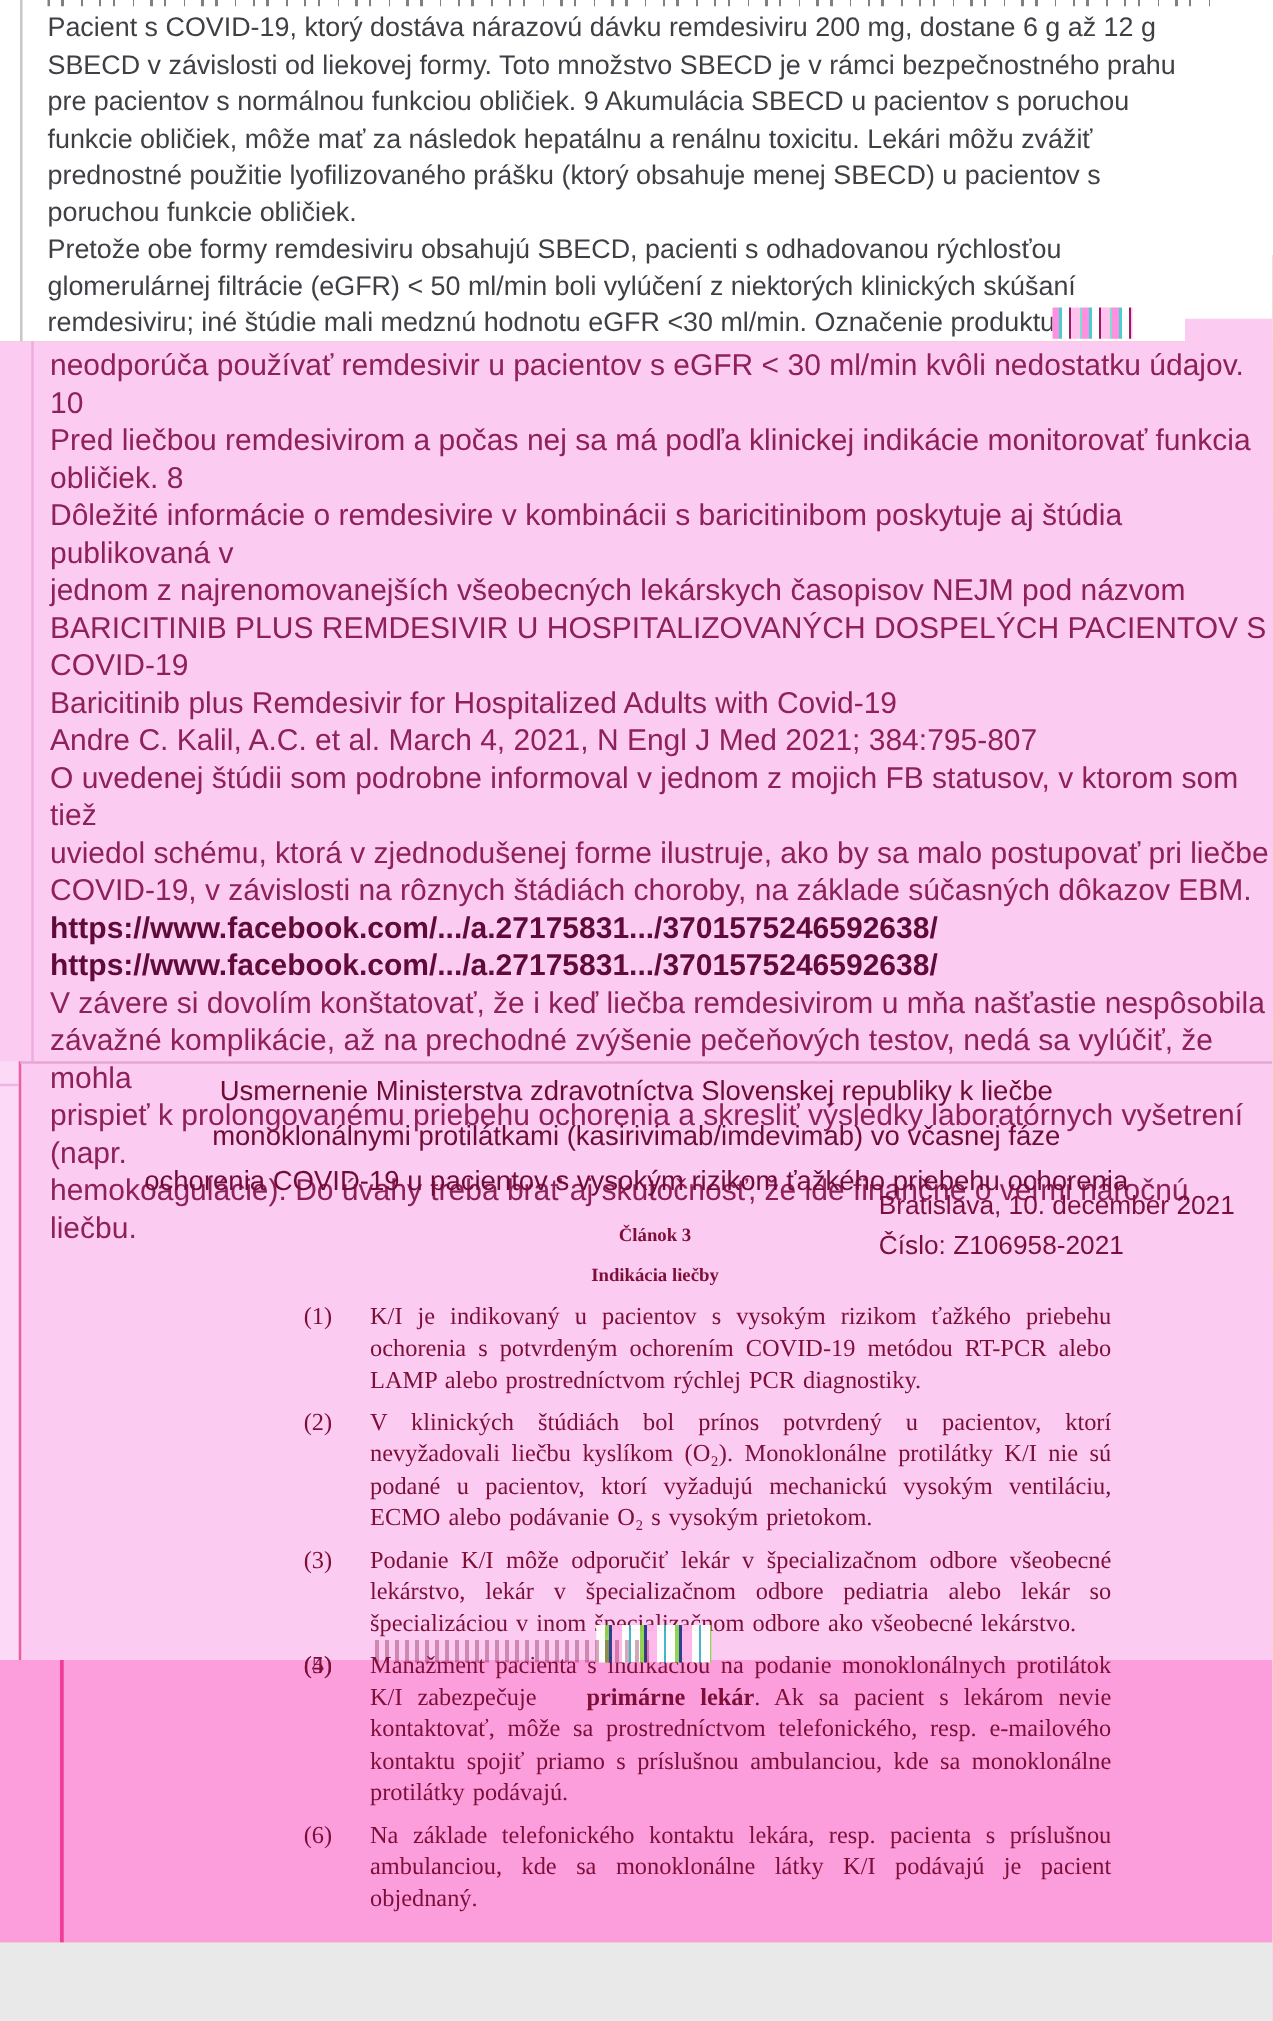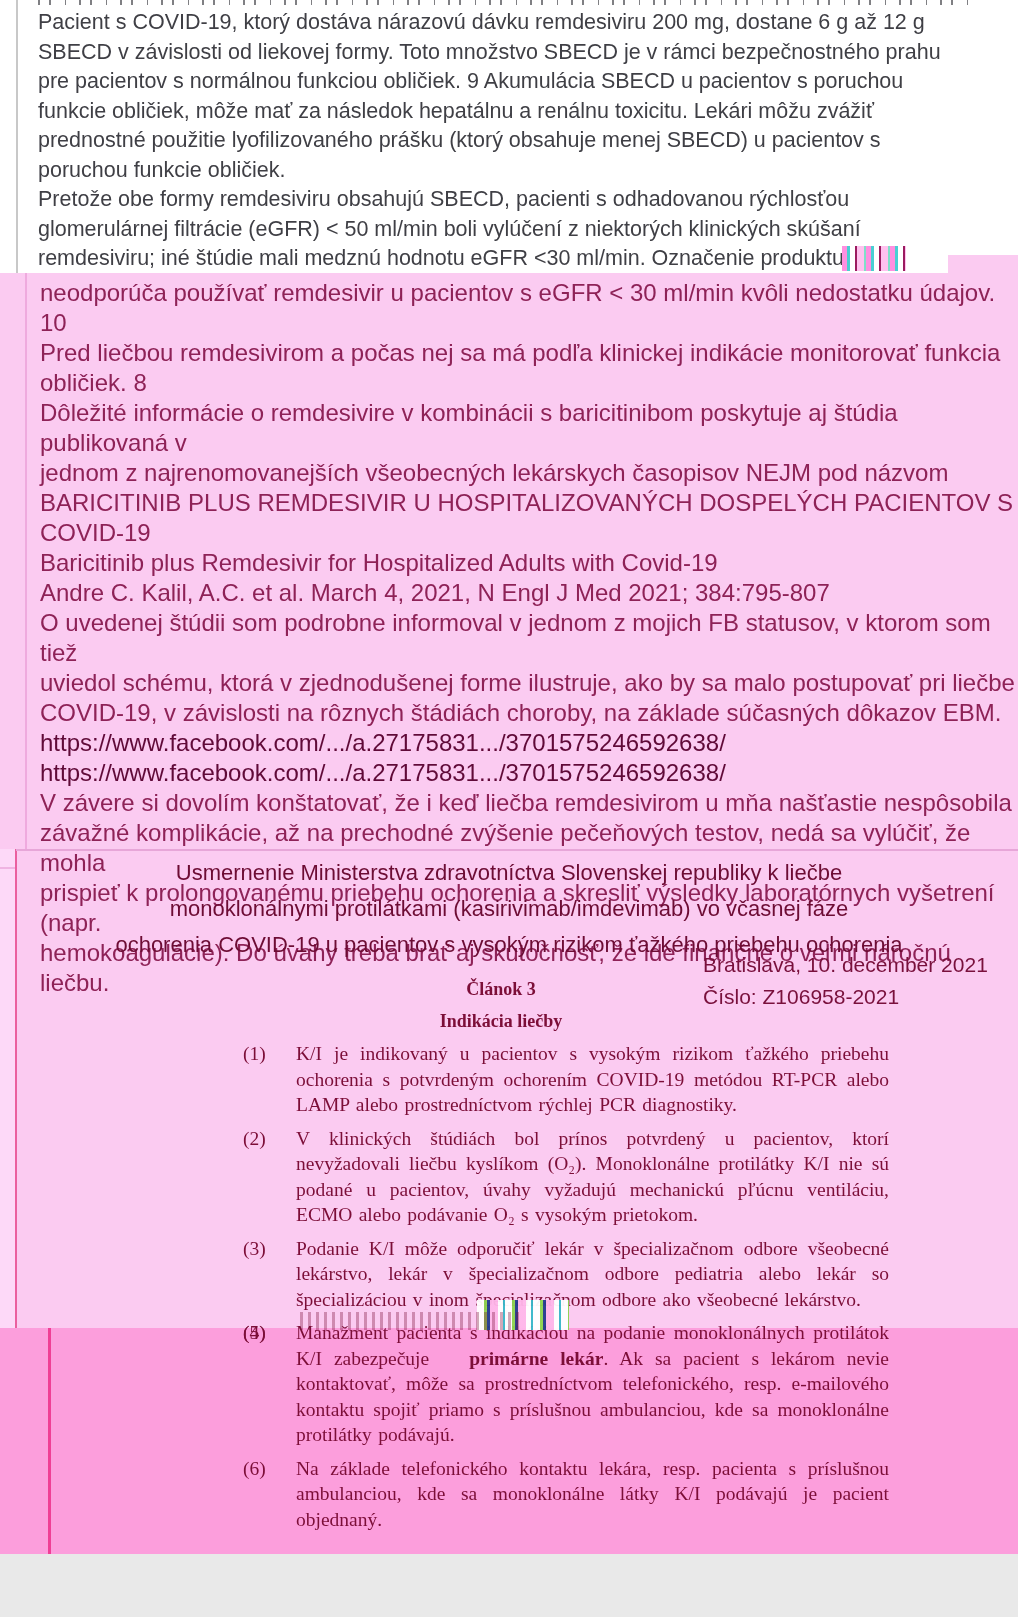--- a/index.html
+++ b/index.html
@@ -36,27 +36,27 @@
     background:repeating-linear-gradient(90deg,#7c0e38 0 3px,transparent 3px 8px);}
 
   
   .txt{white-space:pre-line;}
   .white-par{left:38px;top:8px;width:952px;font-size:21.5px;line-height:29.5px;color:#3f3f45;}
   .pink-col{left:40px;top:278px;width:978px;font-size:24px;line-height:30px;color:#8e2257;}
   .pink-col .par{margin:0;}
   .sp14{margin-top:14px;}
   .sp10{margin-top:10px;}
   .nejm-link{color:#7d55cc;text-decoration:none;display:block;}
-  .fb-link{color:#600a38;font-weight:normal;text-decoration:none;display:block;}
+  .fb-link{color:#600a38;font-weight:bold;text-decoration:none;display:block;}
 
   .min-title{left:60px;top:855px;width:898px;text-align:center;font-size:22px;font-weight:normal;
              line-height:36px;color:#6d0c34;}
   .place-block{left:703px;top:949px;width:300px;font-size:21px;line-height:31.5px;color:#79103c;}
-  .article-head{left:111px;top:973px;width:780px;text-align:center;
-                font-family:"Liberation Serif",serif;font-weight:bold;font-size:18px;line-height:32px;color:#7c0e38;}
+  .article-head{left:134px;top:973px;width:780px;text-align:center;
+                font-family:"Liberation Serif",serif;font-weight:bold;font-size:15px;line-height:32px;color:#7c0e38;}
 
   .doc-list{left:243px;top:1041px;width:646px;font-family:"Liberation Serif",serif;
             font-size:19.5px;line-height:25.5px;color:#7c0e38;text-align:justify;word-spacing:1.5px;}
   .doc-item{position:relative;padding-left:53px;margin-bottom:8px;}
   .doc-item .marker{position:absolute;left:0;top:0;}
   .bold{font-weight:bold;margin-left:28px;}
 </style>
 </head>
 <body>
 
@@ -119,21 +119,21 @@
   <div class="abs article-head txt">Článok 3
 Indikácia liečby</div>
 
   <div class="abs doc-list">
     <div class="doc-item">
       <span class="marker">(1)</span>
       <span>K/I je indikovaný u pacientov s vysokým rizikom ťažkého priebehu ochorenia s potvrdeným ochorením COVID-19 metódou RT-PCR alebo LAMP alebo prostredníctvom rýchlej PCR diagnostiky.</span>
     </div>
     <div class="doc-item">
       <span class="marker">(2)</span>
-      <span>V klinických štúdiách bol prínos potvrdený u pacientov, ktorí nevyžadovali liečbu kyslíkom (O₂). Monoklonálne protilátky K/I nie sú podané u pacientov, úvahy vyžadujú mechanickú pľúcnu ventiláciu, ECMO alebo podávanie O₂ s vysokým prietokom.</span>
+      <span>V klinických štúdiách bol prínos potvrdený u pacientov, ktorí nevyžadovali liečbu kyslíkom (O₂). Monoklonálne protilátky K/I nie sú podané u pacientov, ktorí vyžadujú mechanickú vysokým ventiláciu, ECMO alebo podávanie O₂ s vysokým prietokom.</span>
     </div>
     <div class="doc-item">
       <span class="marker">(3)</span>
       <span>Podanie K/I môže odporučiť lekár v špecializačnom odbore všeobecné lekárstvo, lekár v špecializačnom odbore pediatria alebo lekár so špecializáciou v inom špecializačnom odbore ako všeobecné lekárstvo.</span>
     </div>
     <div class="doc-item">
       <span class="marker">(4)</span>
     </div>
     <div class="doc-item">
       <span class="marker">(5)</span>

